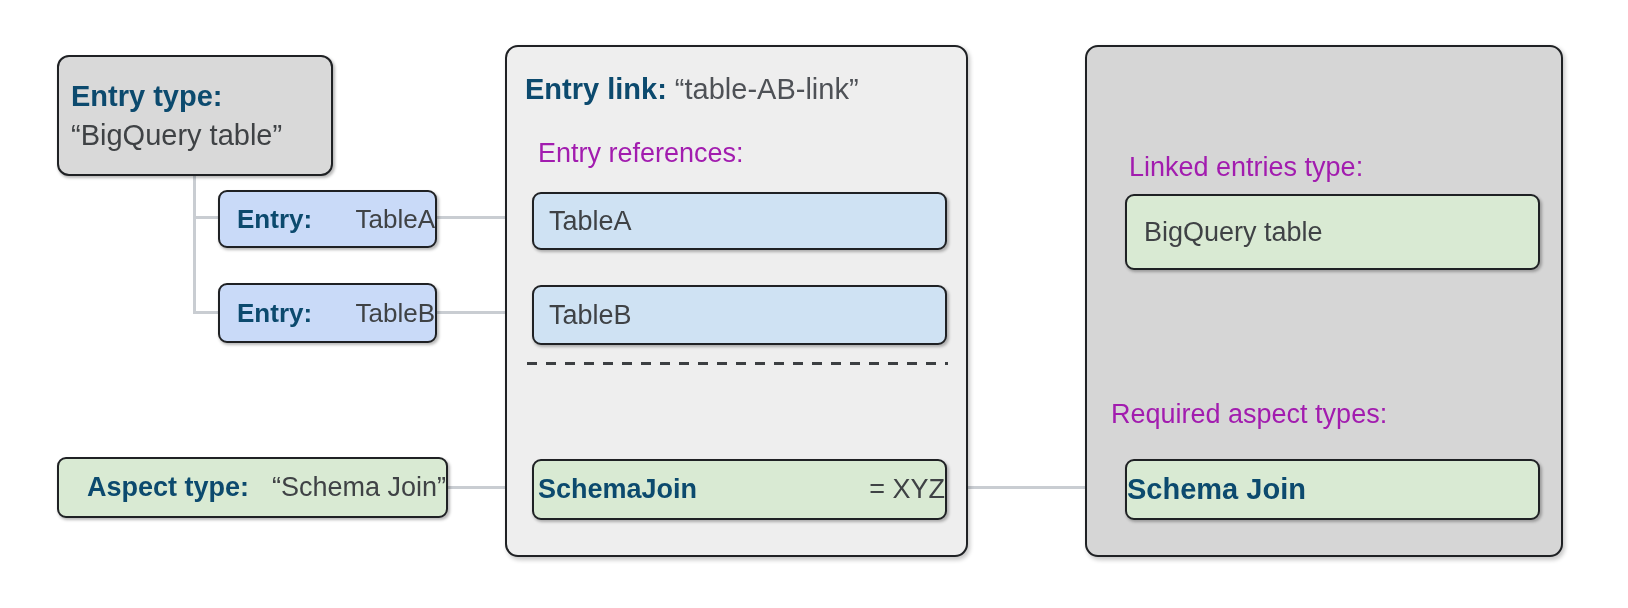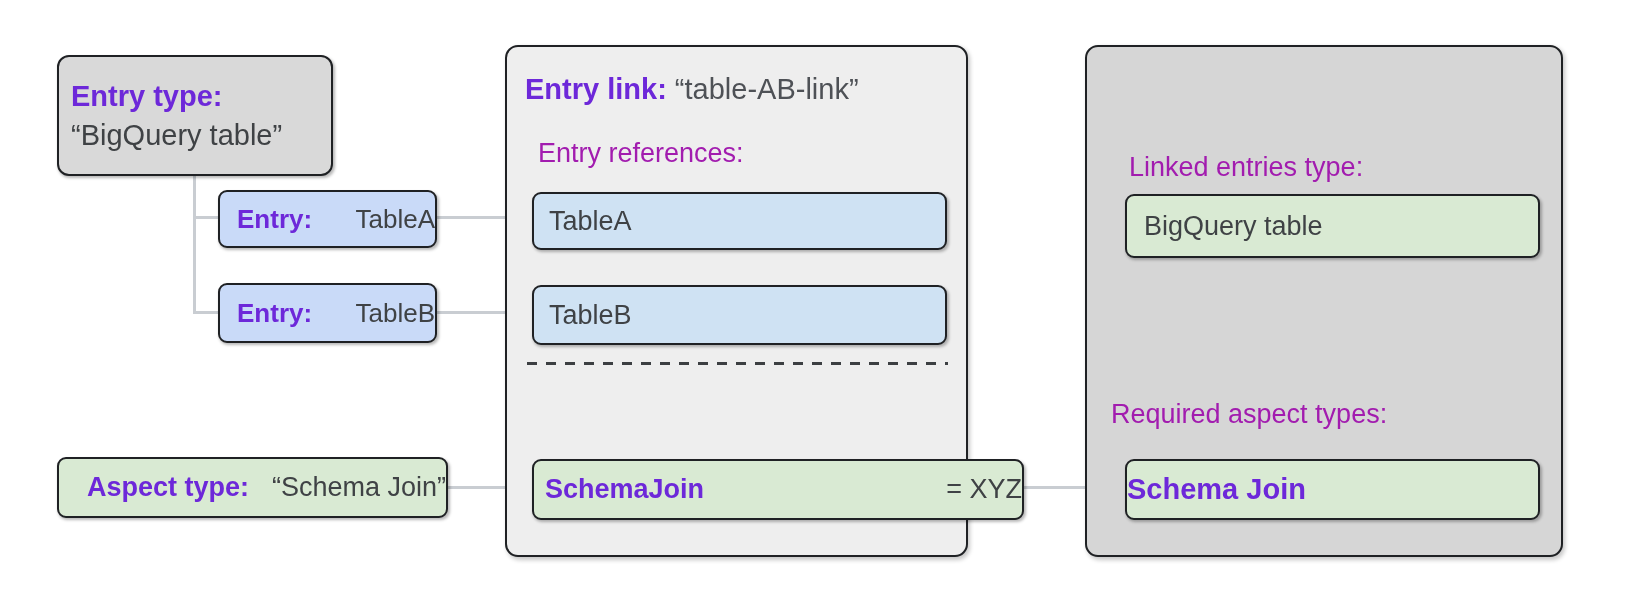--- a/index.html
+++ b/index.html
@@ -21,21 +21,21 @@
     border-radius: 9px;
     display: flex;
     align-items: center;
     box-sizing: border-box;
     box-shadow: 1.5px 2px 3px rgba(0,0,0,0.28);
     font-size: 27px;
     white-space: pre;
     justify-content: space-between;
   }
   .box .t { white-space: pre; }
-  .b { font-weight: bold; color: #6d28d9; }
+  .b { font-weight: bold; color: #0c4a6e; }
   .gray  { background: #d9d9d9; }
   .blue1 { background: #c9daf8; }
   .blue2 { background: #cfe2f3; }
   .green { background: #d9ead3; }
   
   .panel {
     position: absolute;
     border: 2px solid #1f2124;
     border-radius: 13px;
     box-sizing: border-box;
@@ -92,30 +92,30 @@
       <span class="t">TableA</span>
     </div>
 
     <div class="box blue2" style="left:25px; top:238px; width:415px; height:60px; padding-left:15px;">
       <span class="t">TableB</span>
     </div>
 
     <div class="dashed" style="left:20px; top:315px; width:421px;"></div>
 
 
-    <div class="box green" style="left:25px; top:412px; width:492px; height:61px; padding-left:11px;">
+    <div class="box green" style="left:25px; top:412px; width:415px; height:61px; padding-left:4px;">
       <span class="t"><b class="b">SchemaJoin</b></span><span class="t"> = XYZ</span>
     </div>
   </div>
 
   <div class="panel panel-right" style="left:1085px; top:45px; width:478px; height:512px;">
 
     <div class="panel-label" style="left:42px; top:105px;">Linked entries type:</div>
 
-    <div class="box green" style="left:38px; top:147px; width:415px; height:64px; padding-left:17px;">
+    <div class="box green" style="left:38px; top:147px; width:415px; height:76px; padding-left:17px;">
       <span class="t">BigQuery table</span>
     </div>
 
     <div class="panel-label" style="left:24px; top:352px;">Required aspect types:</div>
 
     <div class="box green" style="left:38px; top:412px; width:415px; height:61px; font-size:29px;">
       <span class="t b">Schema Join</span>
     </div>
   </div>
 

